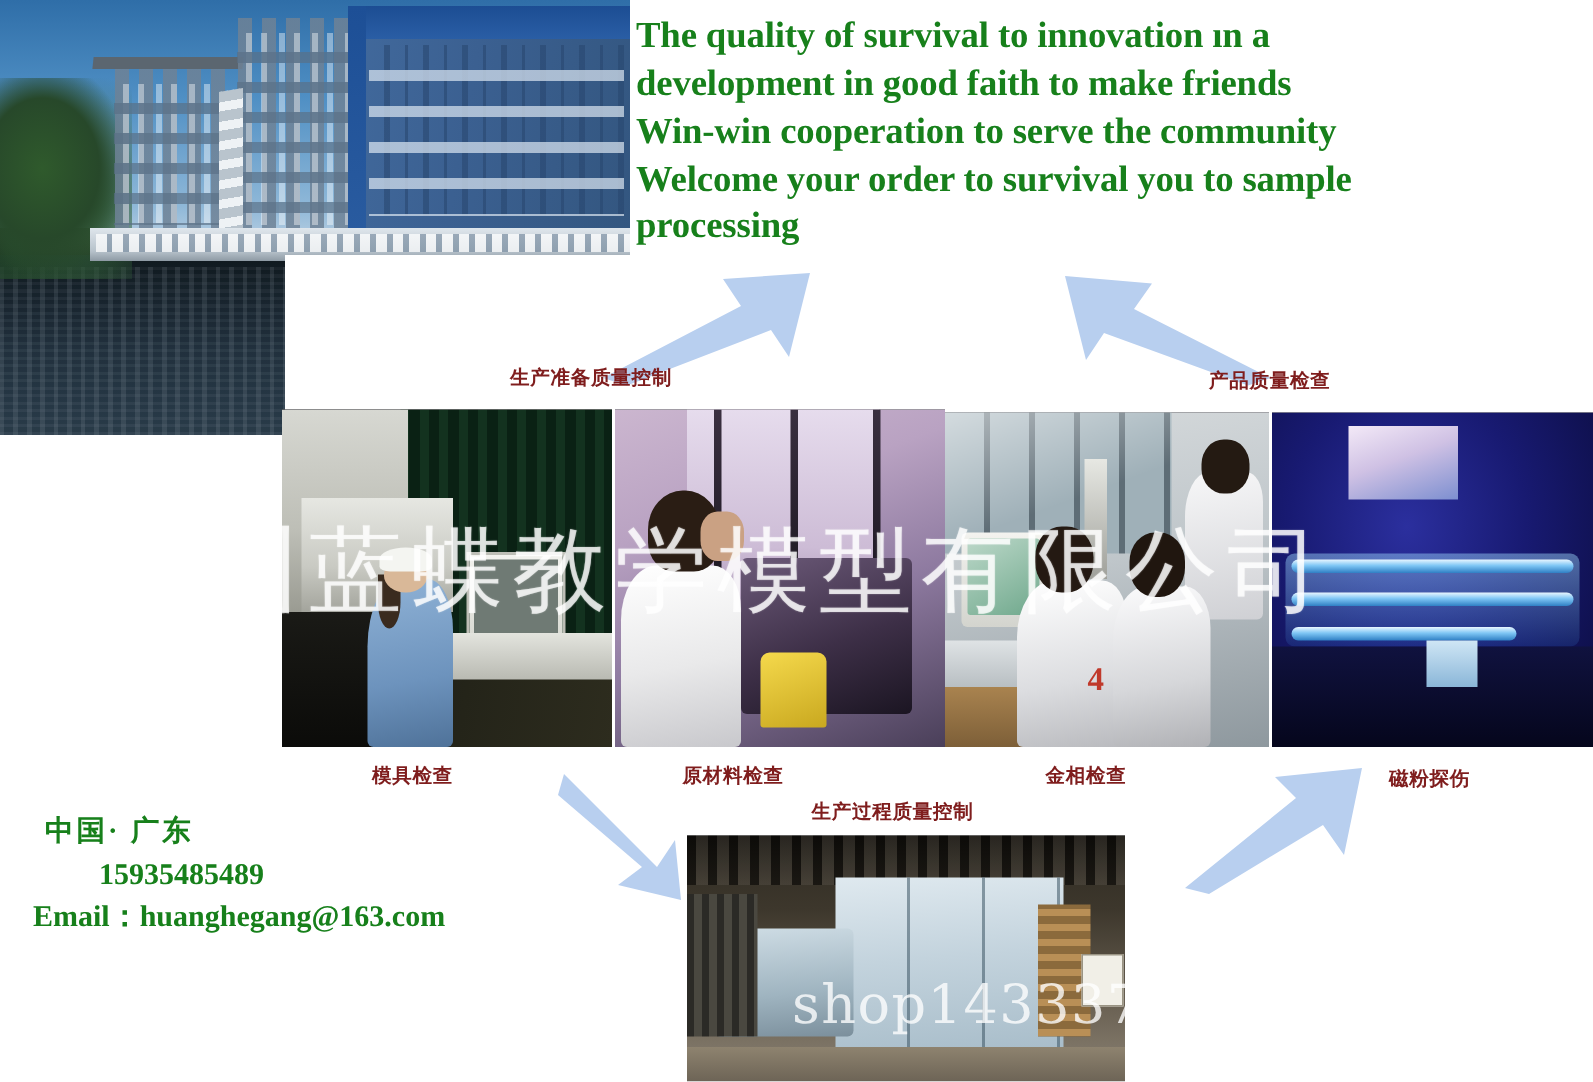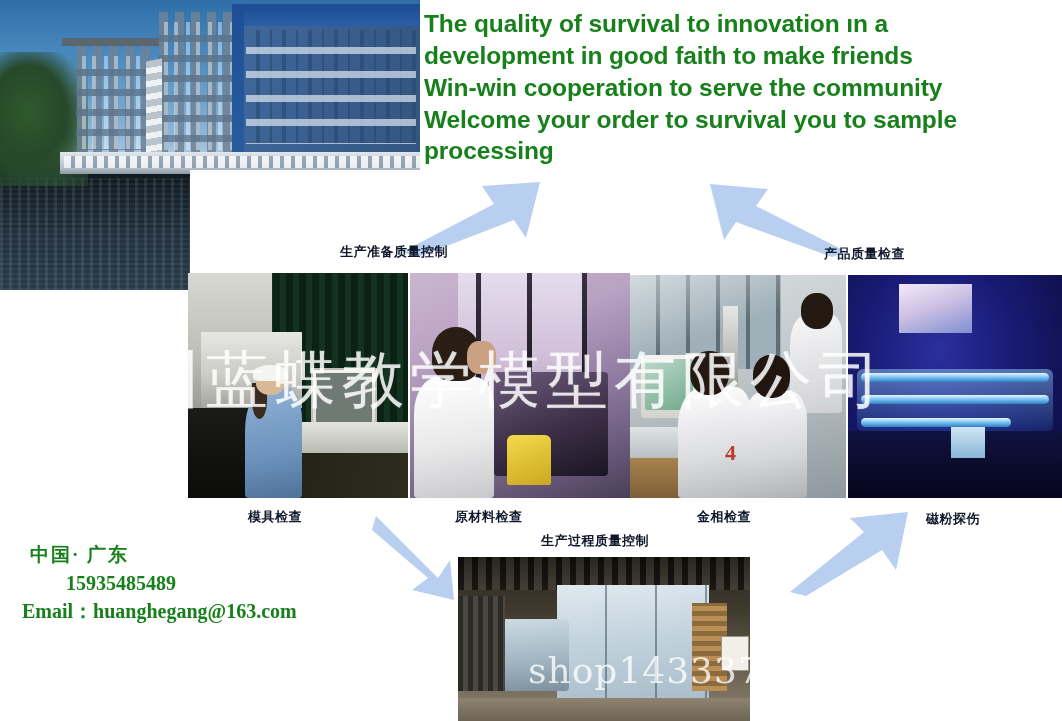--- a/index.html
+++ b/index.html
@@ -364,34 +364,34 @@
     background:#f1efe7; border:1px solid #9a9484;
   }
 
   
   .arrow { position:absolute; }
   .arrow svg { display:block; overflow:visible; }
 
   
   .cn-label {
     position:absolute;
-    color:#0f172a;
+    color:#7f1d1d;
     font-family:"DejaVu Sans", "Liberation Sans", sans-serif;
     font-size:13px;
     font-weight:bold;
     letter-spacing:.5px;
     white-space:nowrap;
   }
 
   
   #headline {
     position:absolute;
     left:424px; top:8px; width:614px;
     color:#17801b;
-    font-family:Liberation Sans, sans-serif;
+    font-family:Liberation Serif, serif;
     font-weight:bold;
     font-size:24.5px;
     line-height:1.30;
     letter-spacing:-0.1px;
   }
   #headline div { white-space:nowrap; }
 
   
   #contact {
     position:absolute;
@@ -469,21 +469,21 @@
       <polygon points="4,74 96,26 84,8 142,4 128,60 116,42 20,79" fill="#b8cfef"></polygon>
     </svg>
   </div>
   <div class="arrow" style="left:706px; top:180px;">
     <svg width="145" height="78" viewBox="0 0 145 78">
       <polygon points="141,72 50,26 62,9 4,4 18,60 30,42 126,77" fill="#b8cfef"></polygon>
     </svg>
   </div>
 
   <div class="cn-label" style="left:340px; top:243px;">生产准备质量控制</div>
-  <div class="cn-label" style="left:824px; top:245px;">产品质量检查</div>
+  <div class="cn-label" style="left:806px; top:245px;">产品质量检查</div>
 
   <div class="photo" id="photo-mold">
     <div class="rm"></div>
     <div class="curtain"></div>
     <div class="wall"></div>
     <div class="machine"></div>
     <div class="dark-base"></div>
     <div class="monitor"></div>
     <div class="desk"></div>
     <div class="worker-body"></div>

